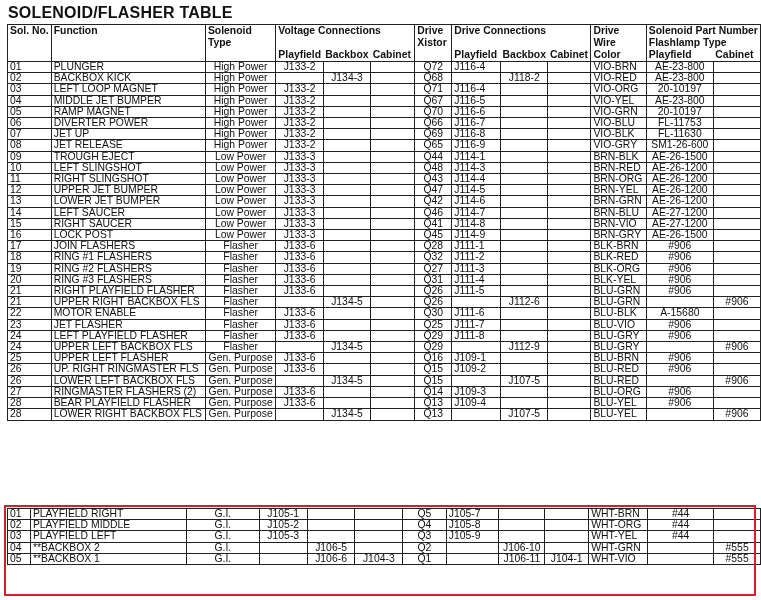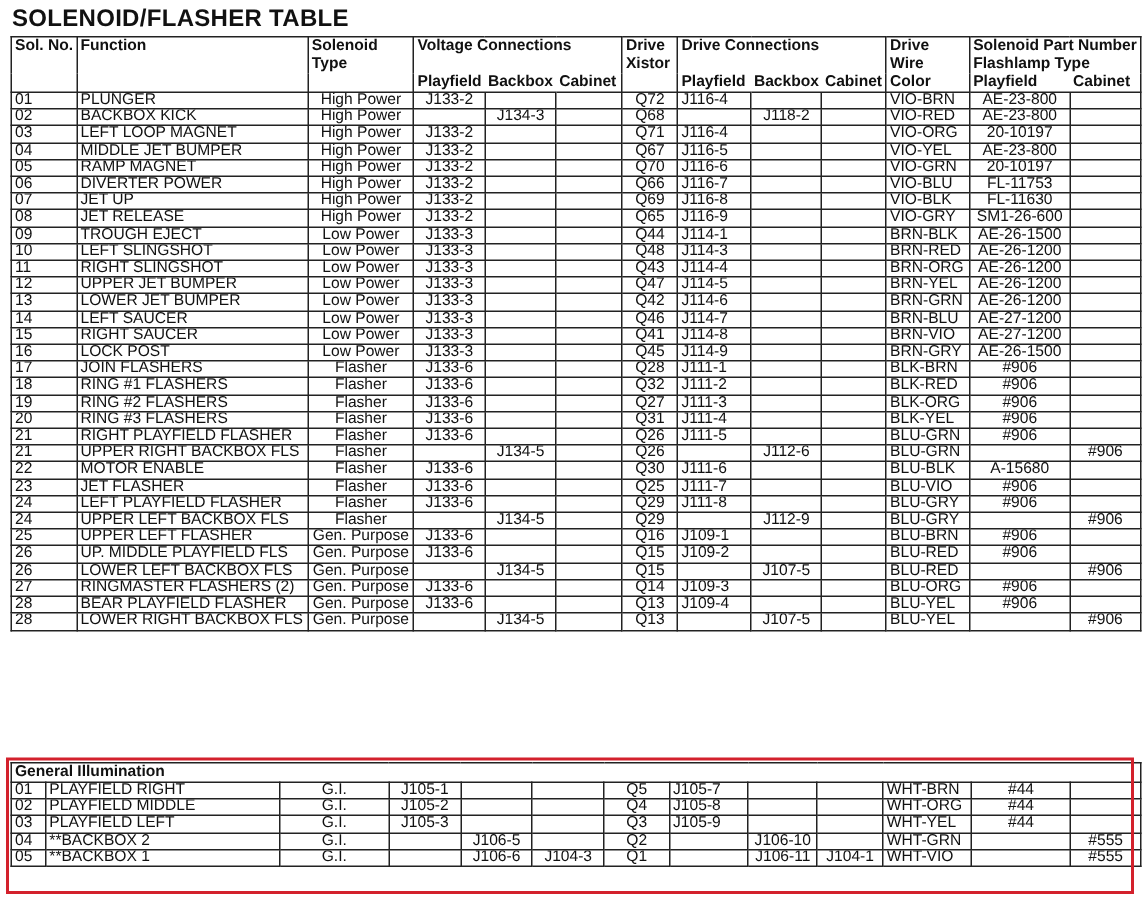--- a/index.html
+++ b/index.html
@@ -464,21 +464,21 @@
         <td class="c">Q16</td>
         <td class="l">J109-1</td>
         <td class="c"></td>
         <td class="c"></td>
         <td class="l">BLU-BRN</td>
         <td class="c">#906</td>
         <td class="c"></td>
       </tr>
       <tr>
         <td class="l">26</td>
-        <td class="l">UP. MIDDLE PLAYFIELD FLS</td>
+        <td class="l">UP. RIGHT RINGMASTER FLS</td>
         <td class="c">Gen. Purpose</td>
         <td class="c">J133-6</td>
         <td class="c"></td>
         <td class="c"></td>
         <td class="c">Q15</td>
         <td class="l">J109-2</td>
         <td class="c"></td>
         <td class="c"></td>
         <td class="l">BLU-RED</td>
         <td class="c">#906</td>
@@ -557,23 +557,20 @@
       <col style="width:48px">
     <col style="width:44px">
       <col style="width:53px">
       <col style="width:46px">
       <col style="width:44px">
     <col style="width:59px">
       <col style="width:67px">
       <col style="width:47px">
   </colgroup>
   <tbody id="gi-body">
-    <tr>
-      <td colspan="13" class="gi-title">General Illumination</td>
-    </tr>
   <tr>
         <td class="l">01</td>
         <td class="l">PLAYFIELD RIGHT</td>
         <td class="c">G.I.</td>
         <td class="c">J105-1</td>
         <td class="c"></td>
         <td class="c"></td>
         <td class="c">Q5</td>
         <td class="l">J105-7</td>
         <td class="c"></td>

